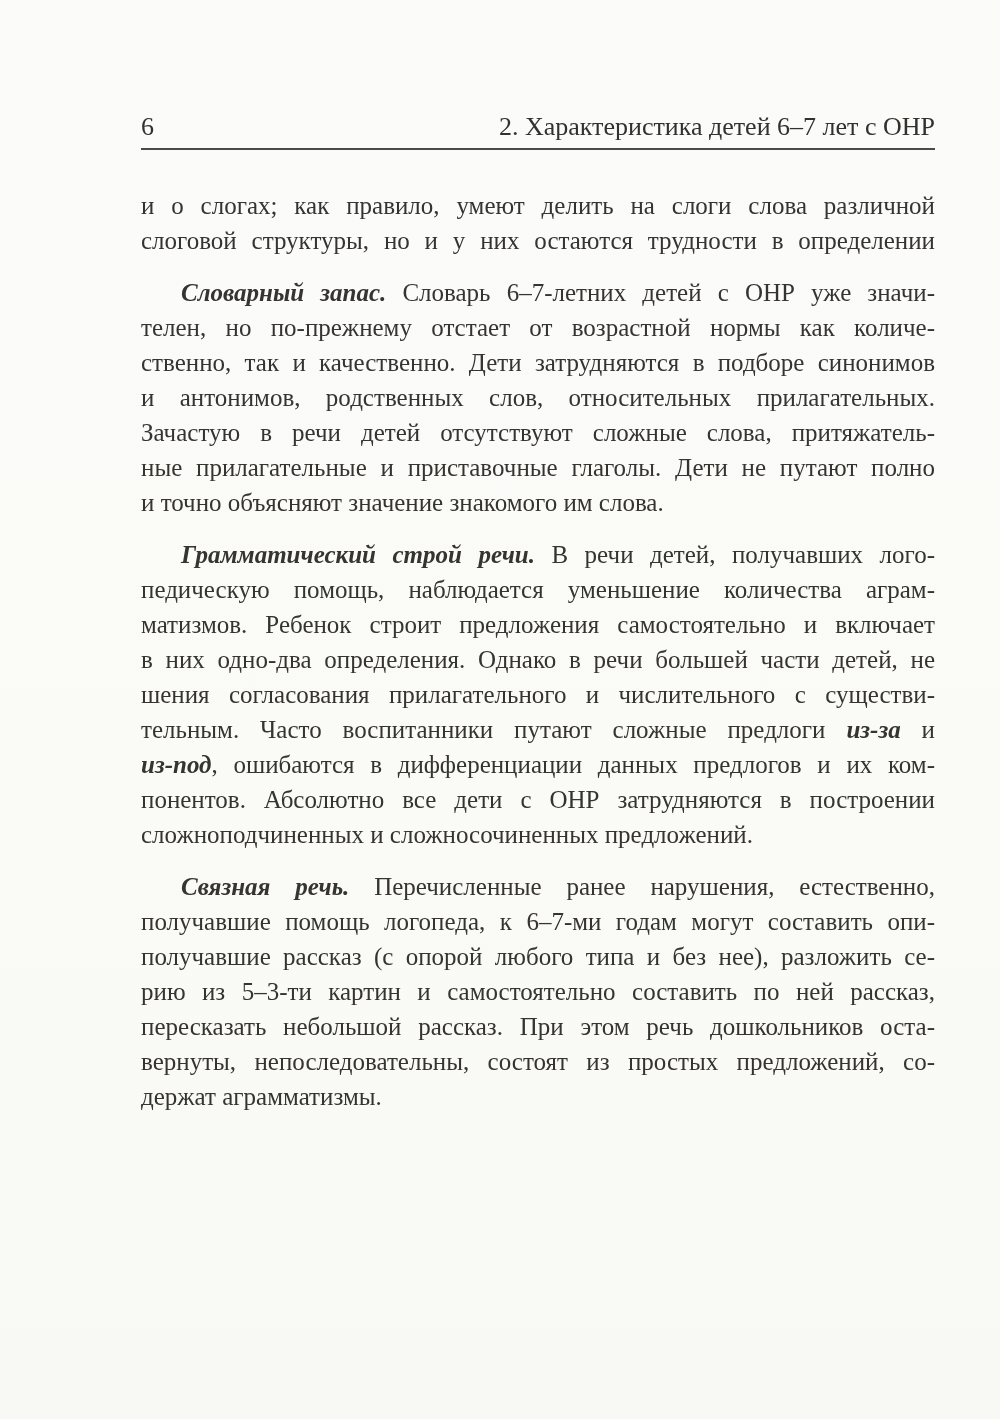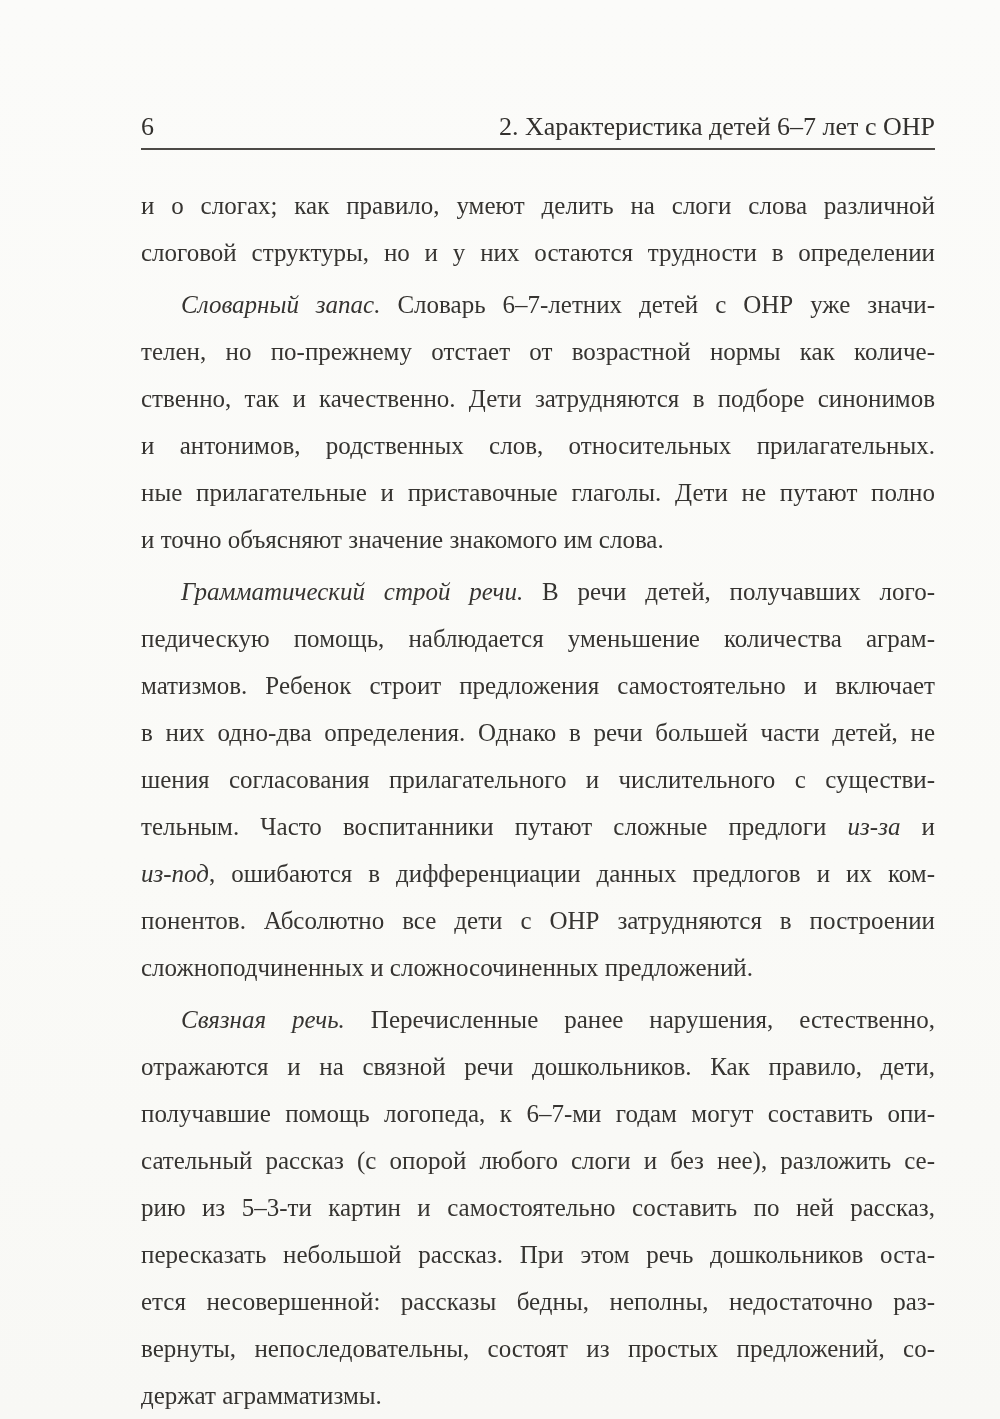--- a/index.html
+++ b/index.html
@@ -43,30 +43,30 @@
     line-height: 35px;
     color: #363431;
   }
   .paragraph + .paragraph {
     margin-top: 17px;
   }
   .line {
     text-align: justify;
     text-align-last: justify;
     white-space: normal;
-    margin-top: 12px;
   }
   .line.lastline {
     text-align-last: left;
   }
   .line.firstline {
     text-indent: 40px;
   }
   .it {
     font-style: italic;
+    font-weight: bold;
   }
 </style>
 </head>
 <body>
 
 <div class="page">
   <div class="header">
     <span class="pagenum">6</span>
     <span class="running">2. Характеристика детей 6–7 лет с ОНР</span>
   </div>
@@ -74,39 +74,38 @@
   <div class="body">
       <div class="paragraph">
         <div class="line"><span>и о слогах; как правило, умеют делить на слоги слова различной</span></div>
         <div class="line"><span>слоговой структуры, но и у них остаются трудности в определении</span></div>
       </div>
       <div class="paragraph">
         <div class="line firstline"><span class="it">Словарный запас.</span><span> Словарь 6–7-летних детей с ОНР уже значи-</span></div>
         <div class="line"><span>телен, но по-прежнему отстает от возрастной нормы как количе-</span></div>
         <div class="line"><span>ственно, так и качественно. Дети затрудняются в подборе синонимов</span></div>
         <div class="line"><span>и антонимов, родственных слов, относительных прилагательных.</span></div>
+        <div class="line"><span>Зачастую в речи детей отсутствуют сложные слова, притяжатель-</span></div>
         <div class="line"><span>ные прилагательные и приставочные глаголы. Дети не путают полно</span></div>
         <div class="line lastline"><span>и точно объясняют значение знакомого им слова.</span></div>
       </div>
       <div class="paragraph">
         <div class="line firstline"><span class="it">Грамматический строй речи.</span><span> В речи детей, получавших лого-</span></div>
         <div class="line"><span>педическую помощь, наблюдается уменьшение количества аграм-</span></div>
         <div class="line"><span>матизмов. Ребенок строит предложения самостоятельно и включает</span></div>
         <div class="line"><span>в них одно-два определения. Однако в речи большей части детей, не</span></div>
         <div class="line"><span>шения согласования прилагательного и числительного с существи-</span></div>
         <div class="line"><span>тельным. Часто воспитанники путают сложные предлоги </span><span class="it">из-за</span><span> и</span></div>
         <div class="line"><span class="it">из-под</span><span>, ошибаются в дифференциации данных предлогов и их ком-</span></div>
         <div class="line"><span>понентов. Абсолютно все дети с ОНР затрудняются в построении</span></div>
         <div class="line lastline"><span>сложноподчиненных и сложносочиненных предложений.</span></div>
       </div>
       <div class="paragraph">
         <div class="line firstline"><span class="it">Связная речь.</span><span> Перечисленные ранее нарушения, естественно,</span></div>
-        <div class="line"><span>отражаются и на связной речи дошкольников. Как правило, дети,</span></div>
         <div class="line"><span>получавшие помощь логопеда, к 6–7-ми годам могут составить опи-</span></div>
-        <div class="line"><span>сательный рассказ (с опорой любого слоги и без нее), разложить се-</span></div>
+        <div class="line"><span>получавшие рассказ (с опорой любого типа и без нее), разложить се-</span></div>
         <div class="line"><span>рию из 5–3-ти картин и самостоятельно составить по ней рассказ,</span></div>
         <div class="line"><span>пересказать небольшой рассказ. При этом речь дошкольников оста-</span></div>
-        <div class="line"><span>ется несовершенной: рассказы бедны, неполны, недостаточно раз-</span></div>
         <div class="line"><span>вернуты, непоследовательны, состоят из простых предложений, со-</span></div>
         <div class="line lastline"><span>держат аграмматизмы.</span></div>
       </div>
     </div>
 </div>
 
 </body></html>

